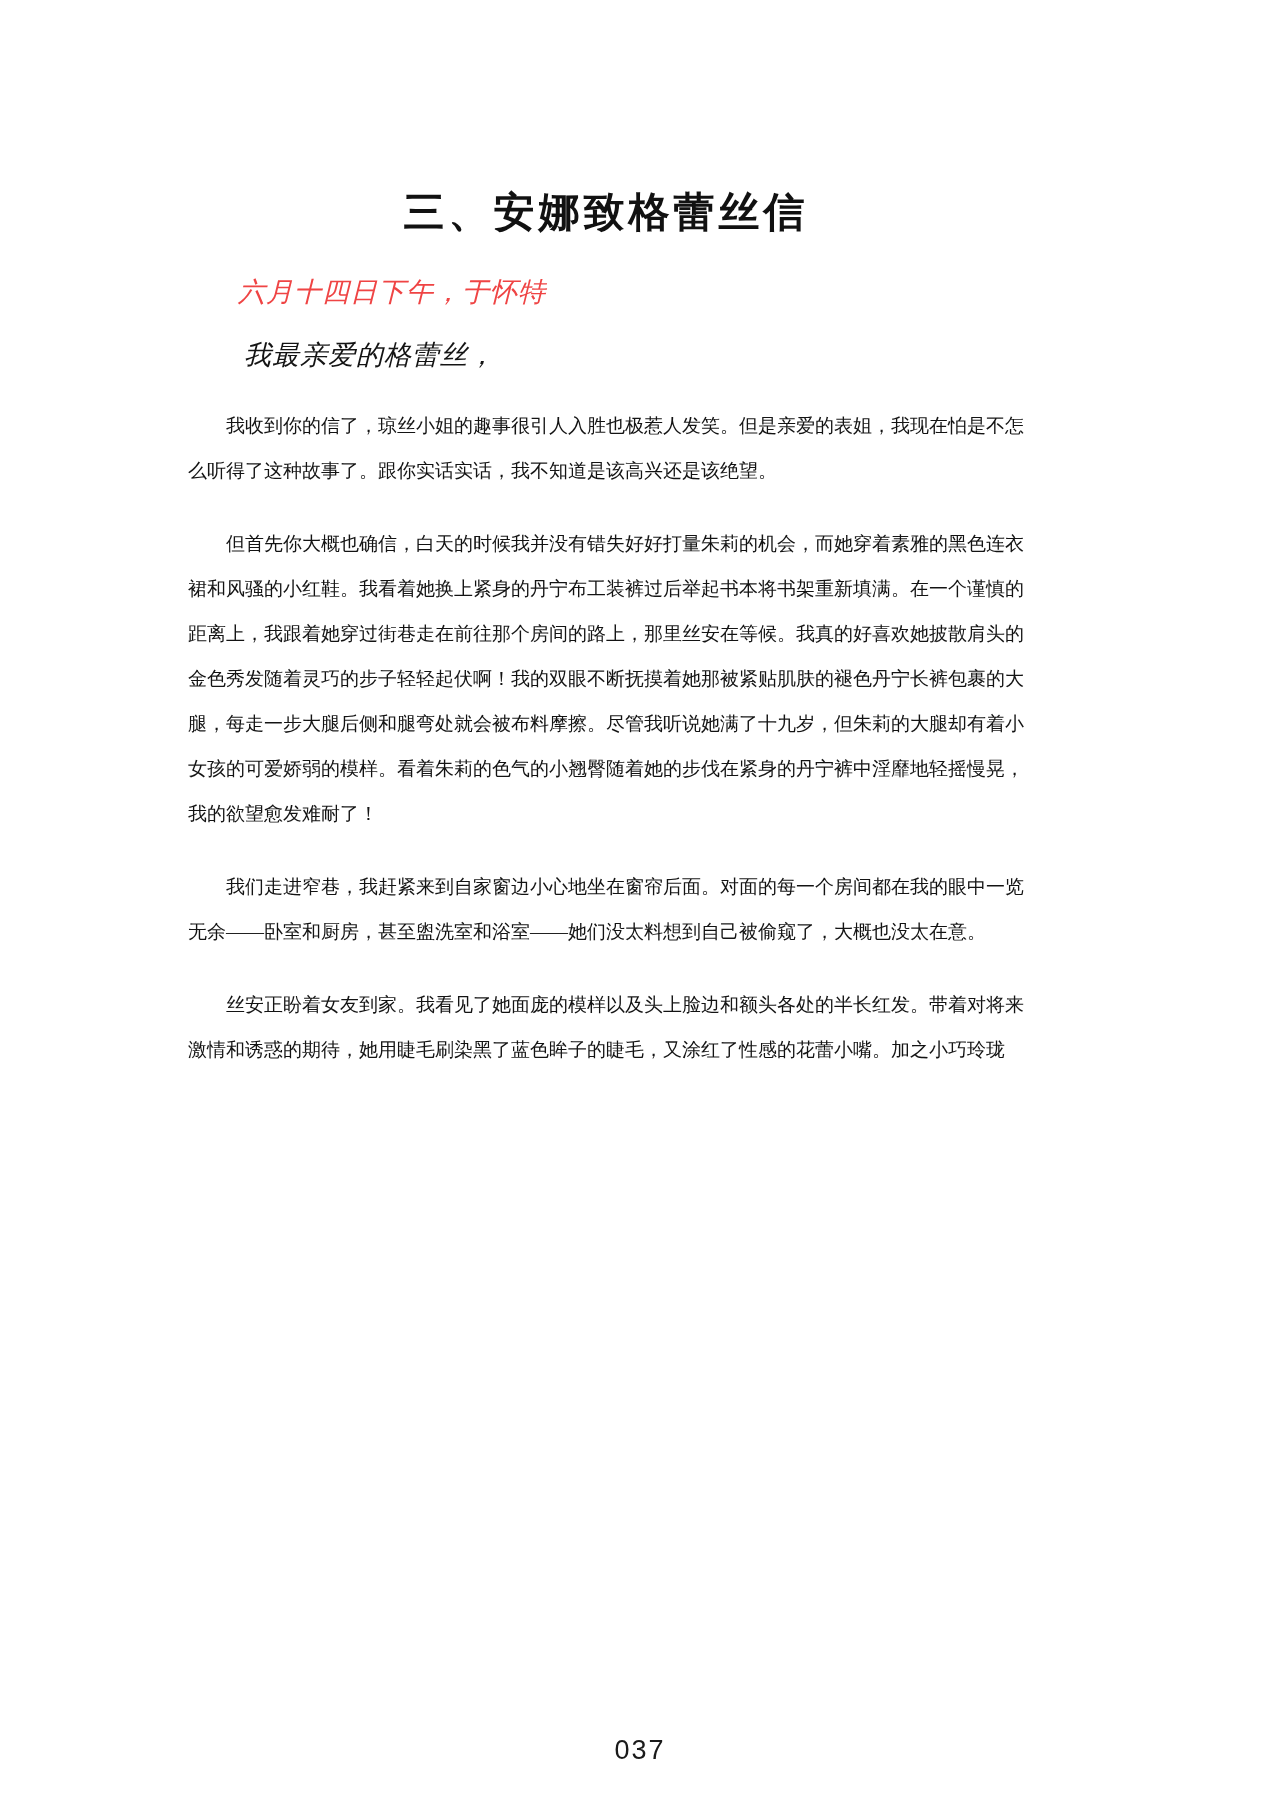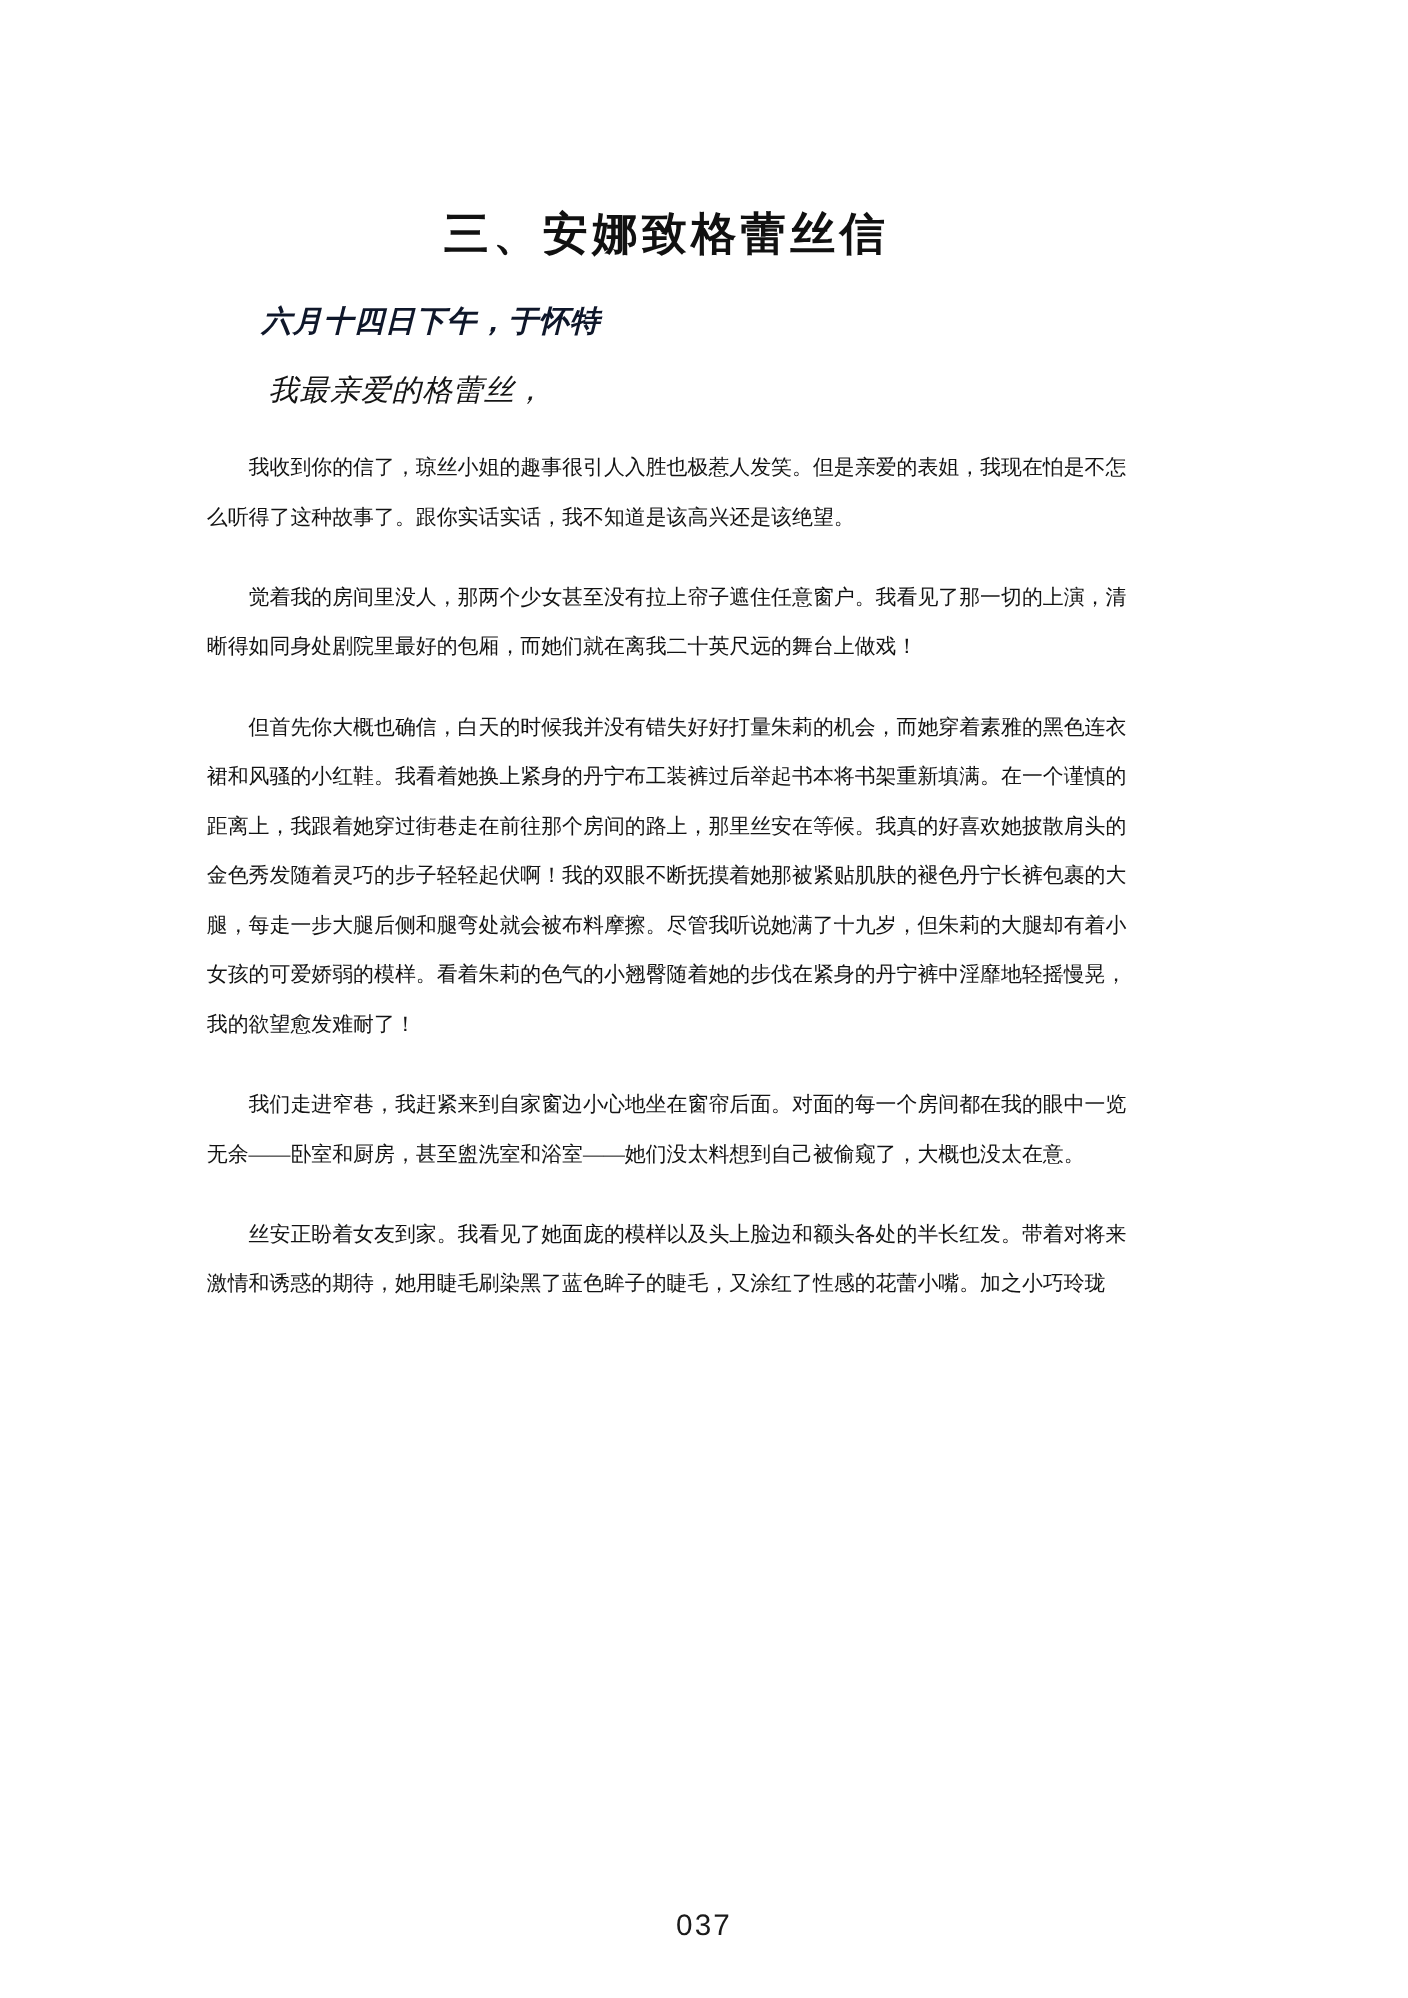--- a/index.html
+++ b/index.html
@@ -30,26 +30,26 @@
     font-size: 41px;
     font-weight: 700;
     letter-spacing: 4px;
     margin: 0;
     padding-top: 187px;
     line-height: 1.25;
     color: #111111;
   }
   .dateline {
     font-style: italic;
-    font-weight: 700;
+    font-weight: 400;
     font-size: 27px;
     letter-spacing: 1px;
     margin: 36px 0 0 50px;
     line-height: 1.4;
-    color: #0f172a;
+    color: #ef4444;
   }
   .salutation {
     font-style: italic;
     font-weight: 400;
     font-size: 27px;
     letter-spacing: 1px;
     margin: 25px 0 0 56px;
     line-height: 1.4;
     color: #141414;
   }
@@ -84,21 +84,20 @@
 
     <h1 class="chapter-title">三、安娜致格蕾丝信</h1>
 
     <p class="dateline">六月十四日下午，于怀特</p>
 
     <p class="salutation">我最亲爱的格蕾丝，</p>
 
     <p class="body-para">我收到你的信了，琼丝小姐的趣事很引人入胜也极惹人发笑。但是亲爱的表姐，我现在怕是不怎么听得了这种故事了。跟你实话实话，我不知道是该高兴还是该绝望。</p>
 
 
-    <p class="body-para">觉着我的房间里没人，那两个少女甚至没有拉上帘子遮住任意窗户。我看见了那一切的上演，清晰得如同身处剧院里最好的包厢，而她们就在离我二十英尺远的舞台上做戏！</p>
 
     <p class="body-para">但首先你大概也确信，白天的时候我并没有错失好好打量朱莉的机会，而她穿着素雅的黑色连衣裙和风骚的小红鞋。我看着她换上紧身的丹宁布工装裤过后举起书本将书架重新填满。在一个谨慎的距离上，我跟着她穿过街巷走在前往那个房间的路上，那里丝安在等候。我真的好喜欢她披散肩头的金色秀发随着灵巧的步子轻轻起伏啊！我的双眼不断抚摸着她那被紧贴肌肤的褪色丹宁长裤包裹的大腿，每走一步大腿后侧和腿弯处就会被布料摩擦。尽管我听说她满了十九岁，但朱莉的大腿却有着小女孩的可爱娇弱的模样。看着朱莉的色气的小翘臀随着她的步伐在紧身的丹宁裤中淫靡地轻摇慢晃，我的欲望愈发难耐了！</p>
 
     <p class="body-para">我们走进窄巷，我赶紧来到自家窗边小心地坐在窗帘后面。对面的每一个房间都在我的眼中一览无余——卧室和厨房，甚至盥洗室和浴室——她们没太料想到自己被偷窥了，大概也没太在意。</p>
 
     <p class="body-para">丝安正盼着女友到家。我看见了她面庞的模样以及头上脸边和额头各处的半长红发。带着对将来激情和诱惑的期待，她用睫毛刷染黑了蓝色眸子的睫毛，又涂红了性感的花蕾小嘴。加之小巧玲珑</p>
 
   </div>
 
   <div class="page-number">037</div>

